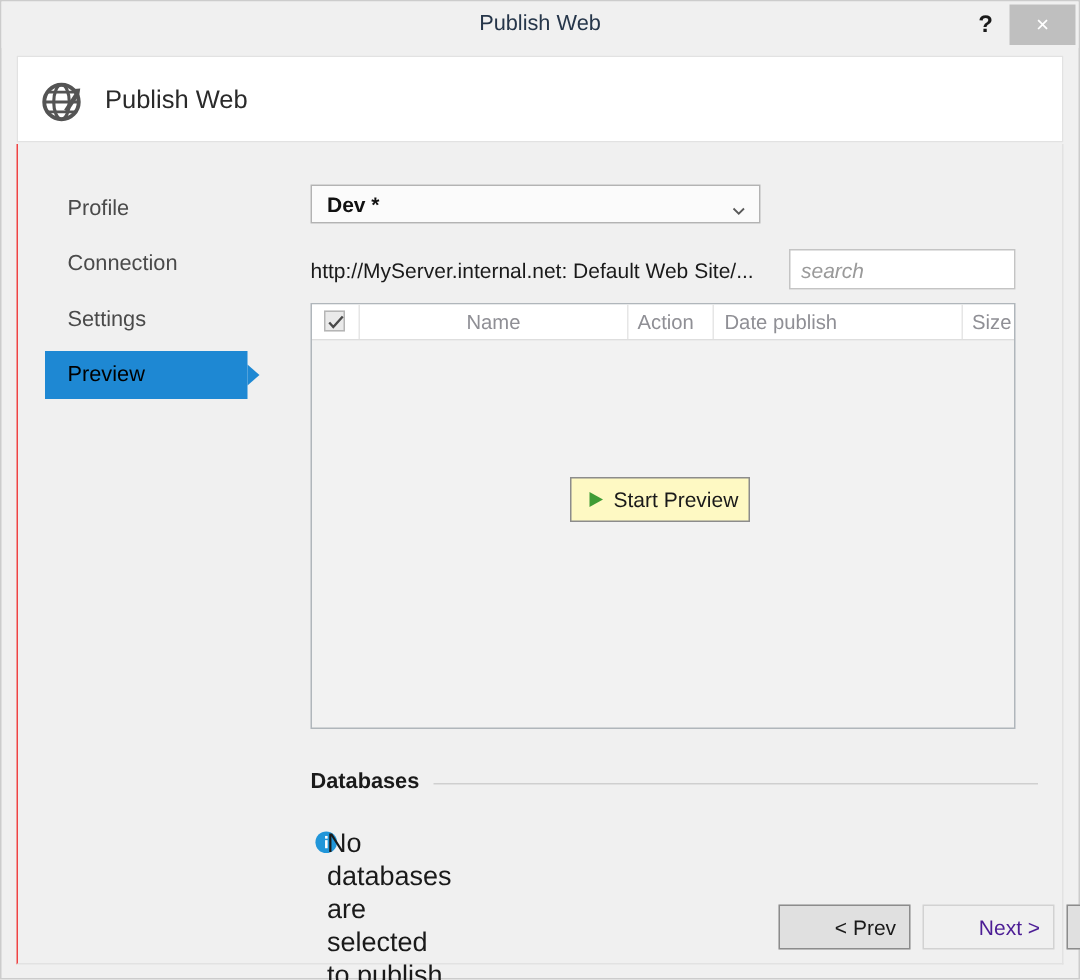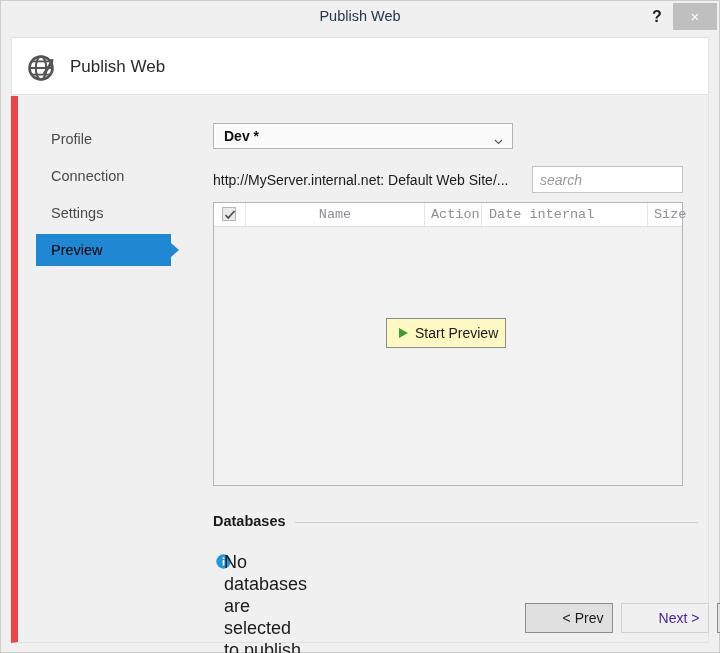--- a/index.html
+++ b/index.html
@@ -99,21 +99,21 @@
   }
 
   
   .body-area {
     position: absolute;
     left: 10px;
     top: 95px;
     width: 698px;
     height: 547px;
     background: #f0f0f0;
-    border-left: 7px solid #ef4444;
+    border-left: 1px solid #ef4444;
     border-right: 1px solid #e2e2e2;
     border-bottom: 1px solid #e2e2e2;
     box-sizing: border-box;
   }
 
   
   .sidebar {
     position: absolute;
     left: 0;
     top: 0;
@@ -237,21 +237,20 @@
     box-sizing: border-box;
   }
   .list-header {
     position: absolute;
     left: 0; top: 0;
     width: 468px;
     height: 24px;
     background: #ffffff;
     border-bottom: 1px solid #dedede;
     box-sizing: border-box;
-    font-family: Liberation Mono, monospace;
   }
   .col {
     position: absolute;
     top: 0;
     height: 23px;
     line-height: 23px;
     font-size: 13.5px;
     color: #8f8f95;
     box-sizing: border-box;
     cursor: pointer;
@@ -475,21 +474,21 @@
         <div class="list-header">
           <div class="col col-check">
             <span class="cb">
               <svg width="12" height="12" viewBox="0 0 12 12">
                 <path d="M1.5 6 L4.2 9 L10.5 2" fill="none" stroke="#4a4a4a" stroke-width="1.6"></path>
               </svg>
             </span>
           </div>
           <div class="col col-name divided">Name</div>
           <div class="col col-action divided">Action</div>
-          <div class="col col-date divided">Date internal</div>
+          <div class="col col-date divided">Date publish</div>
           <div class="col col-size divided">Size</div>
         </div>
 
         <div class="start-preview-btn">
           <span class="play"></span>
           <span class="label">Start Preview</span>
         </div>
       </div>
 
       <div class="section">

